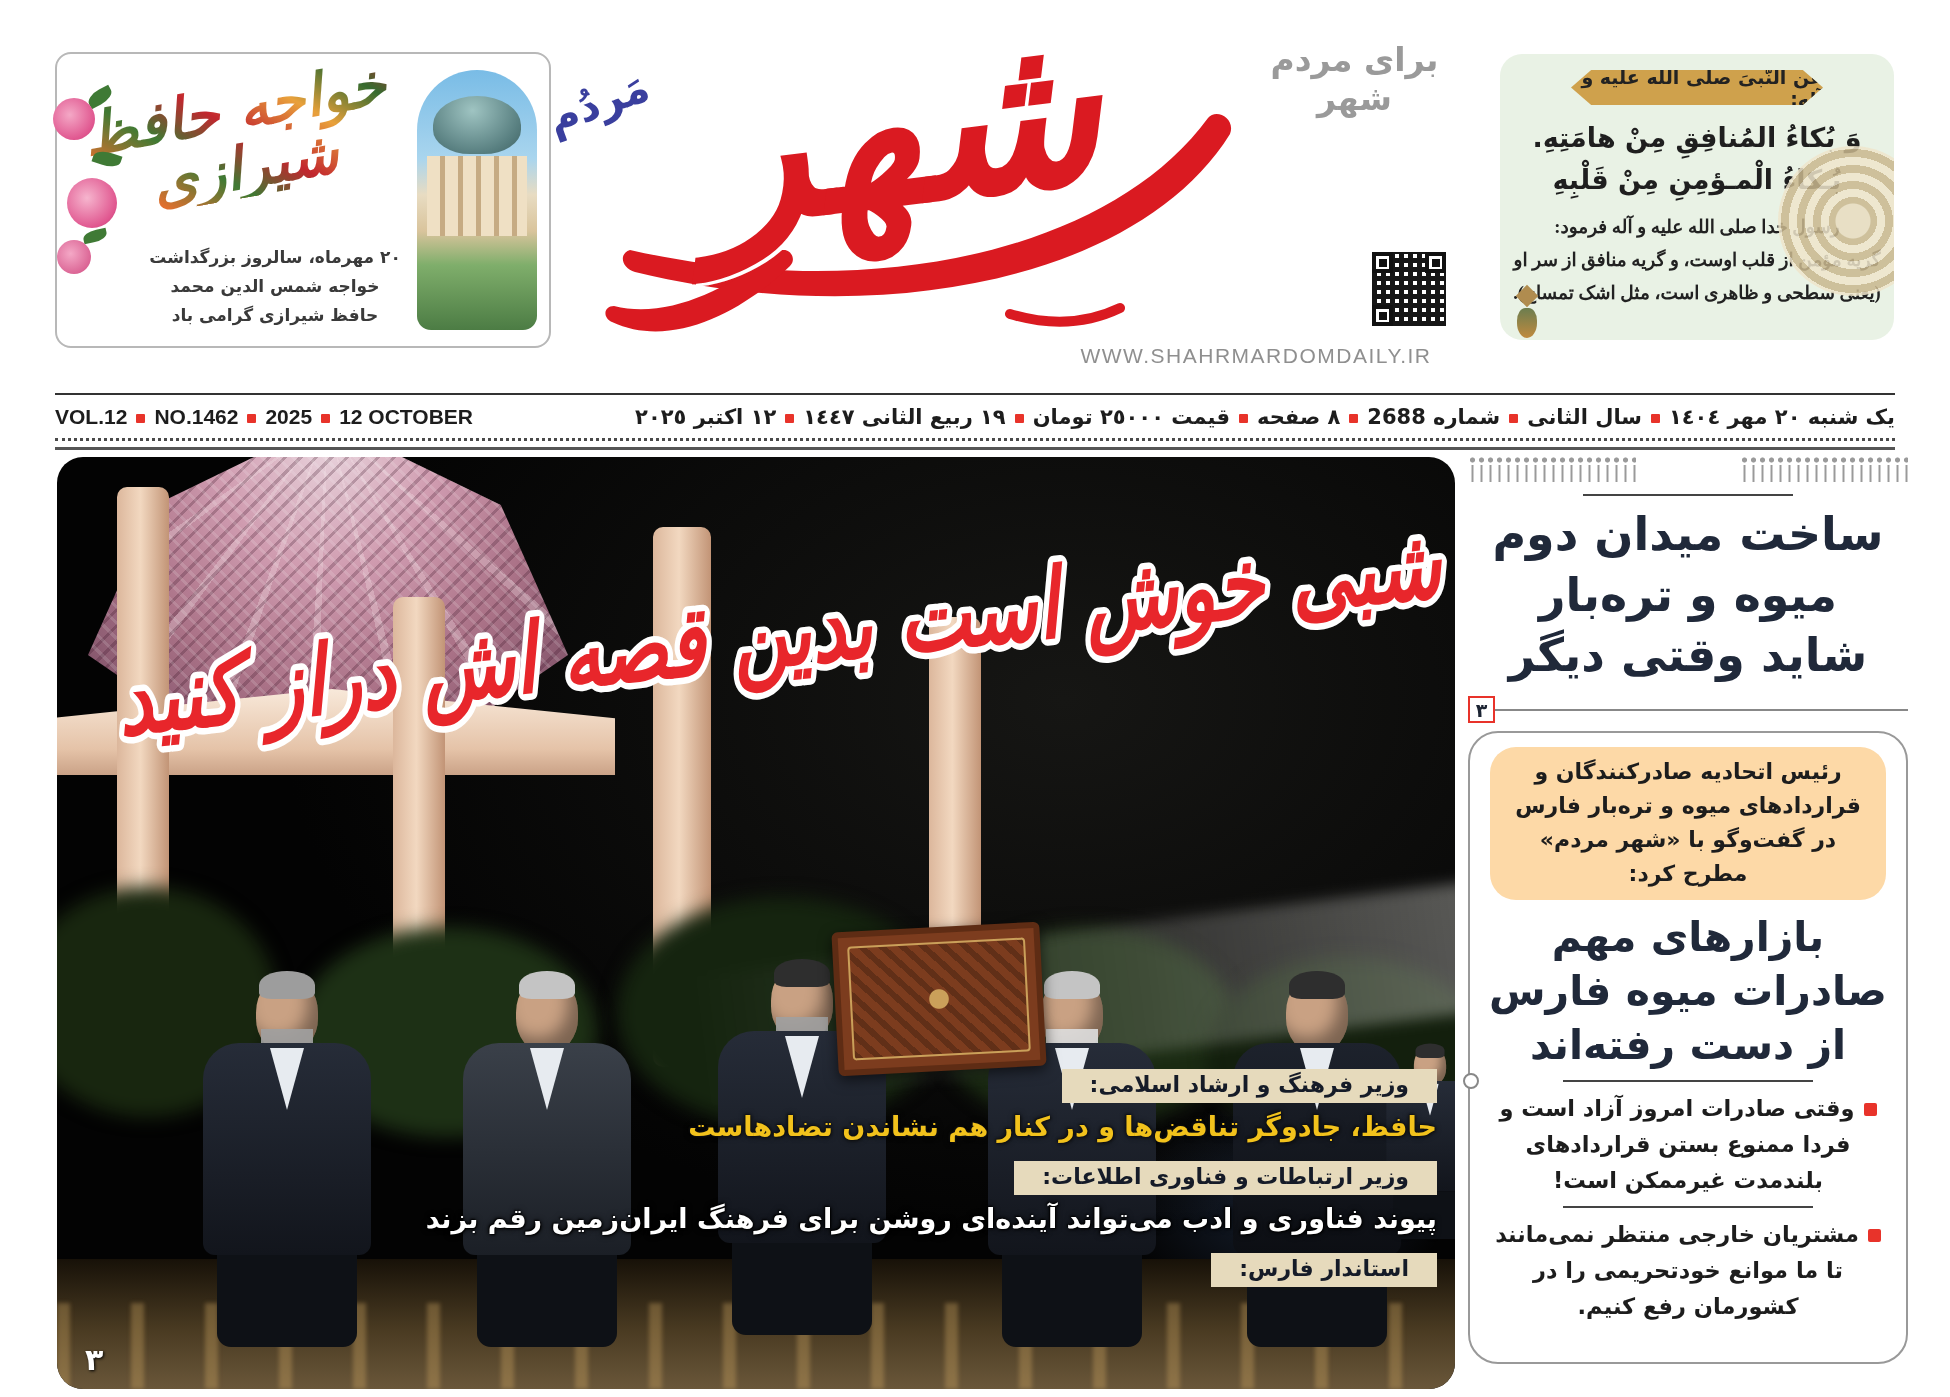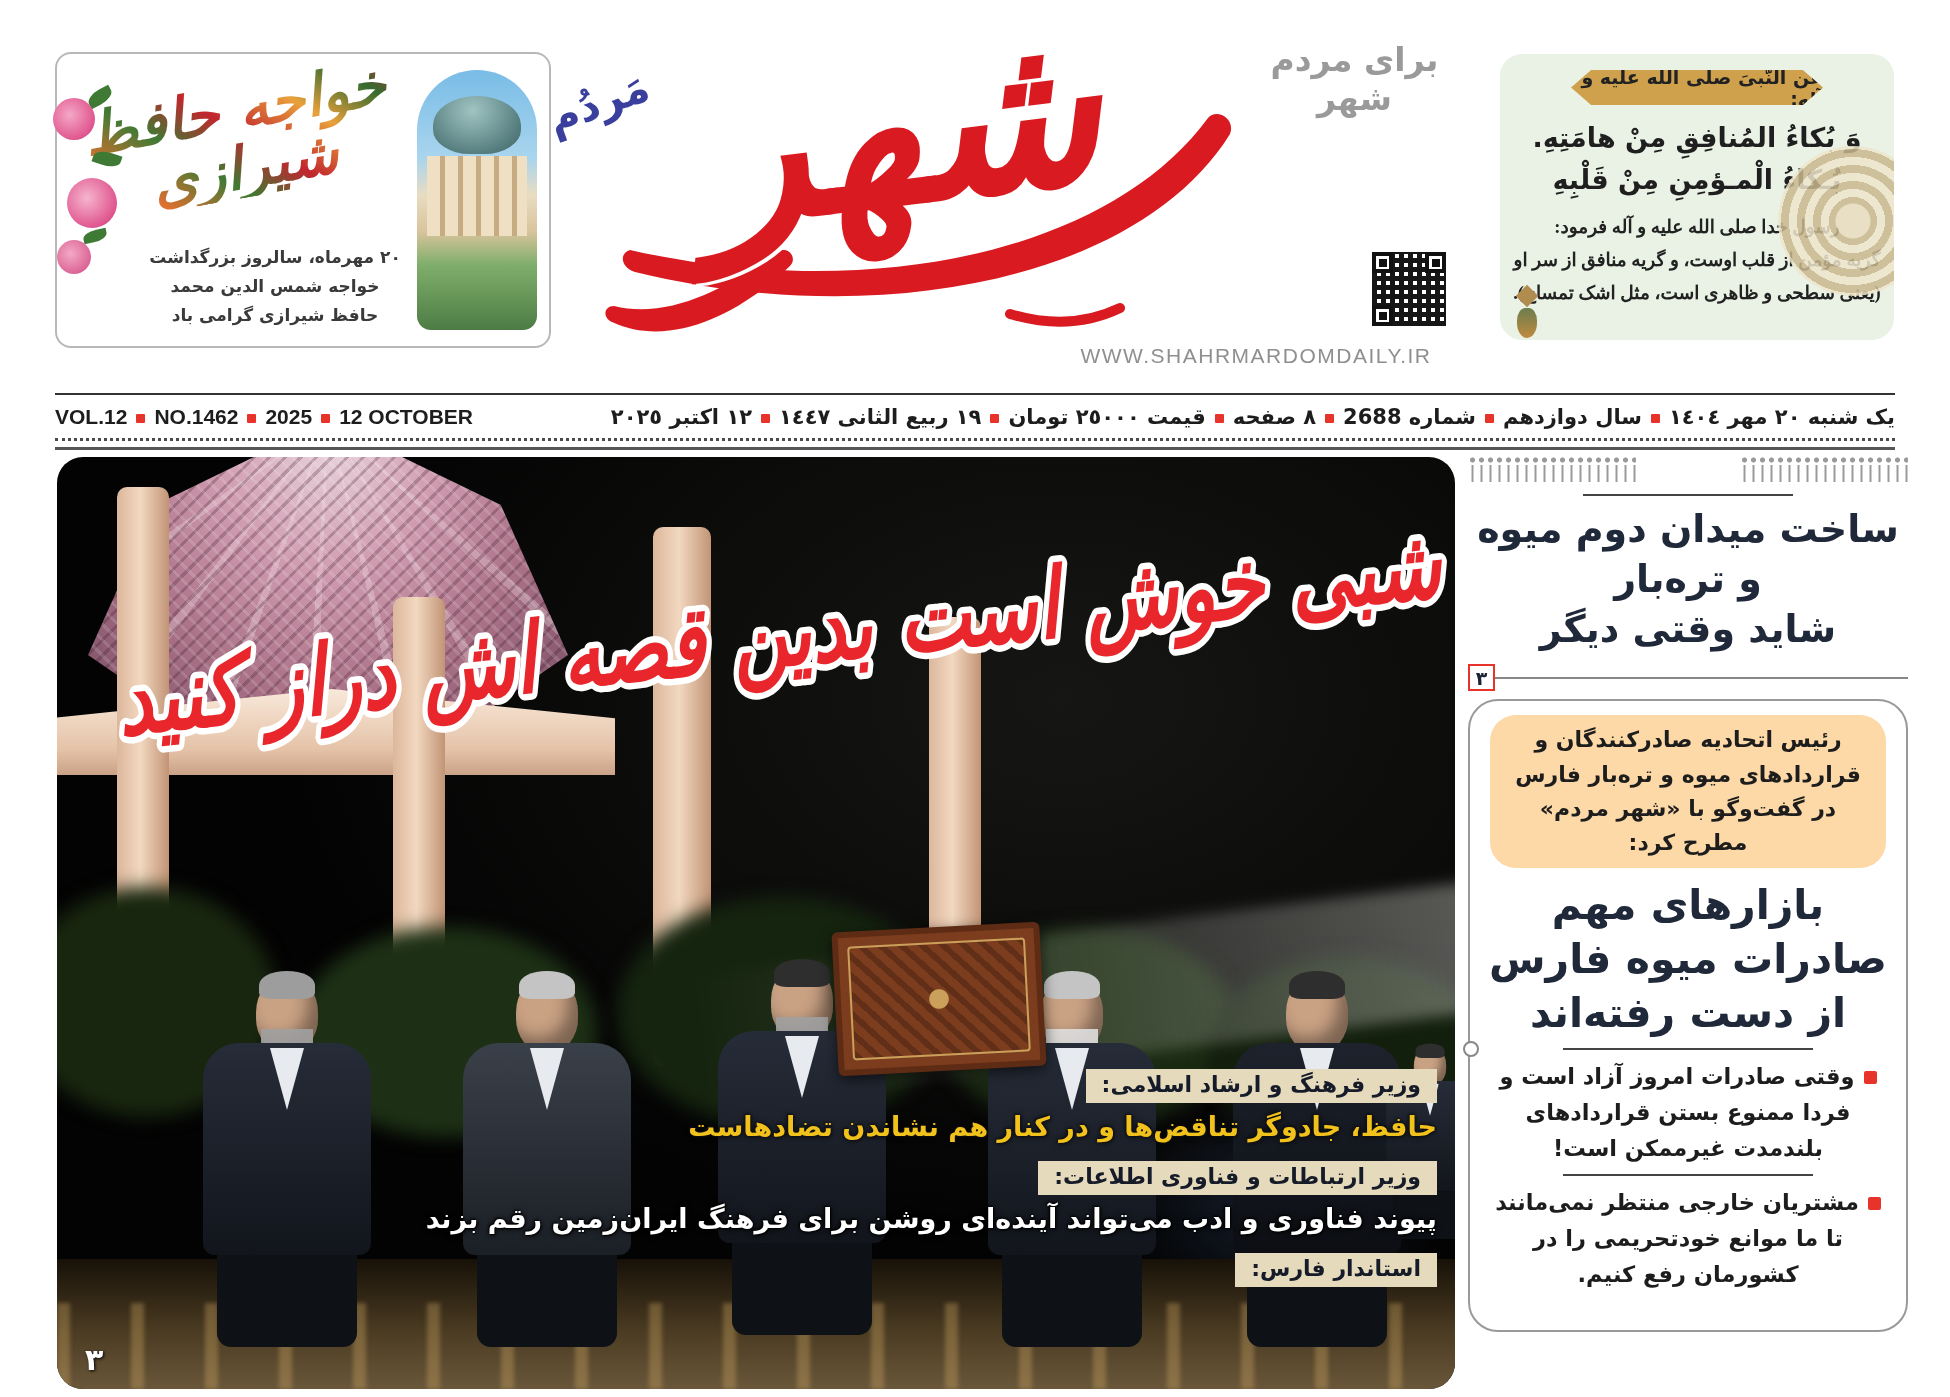--- a/index.html
+++ b/index.html
@@ -134,40 +134,40 @@
   .legs{width:140px;height:92px;margin:0 auto;border-radius:0 0 14px 14px;background:#0e1116;}
   .award{position:absolute;left:778px;bottom:318px;width:196px;height:132px;transform:rotate(-3deg);
     background:#7c3c1e;border:6px solid #5e2c14;border-radius:6px;box-shadow:0 4px 14px rgba(0,0,0,.6);}
   .award::after{content:"";position:absolute;inset:9px;border:2px solid #caa05a;border-radius:4px;
     background:radial-gradient(circle at 50% 50%,#caa05a 0 9%,transparent 10%),
       repeating-linear-gradient(45deg,rgba(0,0,0,.22) 0 6px,transparent 6px 14px);}
   .phone-man{position:absolute;left:1288px;bottom:150px;transform:scale(.52);transform-origin:bottom;}
 
   .lead-headline-svg{position:absolute;left:0;top:-4px;width:100%;height:330px;}
   .cap-wrap{position:absolute;right:18px;top:612px;width:860px;text-align:right;}
-  .cap-tag{display:inline-block;background:#e6dabc;color:#151b28;padding:3px 16px 6px;
+  .cap-tag{display:inline-block;background:#e6dabc;color:#151b28;padding:3px 28px 6px;
     font-size:22px;font-weight:bold;margin-bottom:7px;}
   .cap-text{font-size:27px;font-weight:bold;line-height:1.25;margin-bottom:17px;white-space:nowrap;}
   .cap-yellow{color:#f2c21c;text-shadow:1px 1px 2px #111,-1px -1px 2px #111,0 0 6px rgba(0,0,0,.8);}
   .cap-white{color:#fff;text-shadow:1px 1px 2px #000,-1px -1px 2px #000,0 0 6px #000;}
   .cap-blue{color:#2c3b96;text-shadow:-1.5px -1.5px 0 #fff,1.5px -1.5px 0 #fff,-1.5px 1.5px 0 #fff,1.5px 1.5px 0 #fff,3px 3px 4px rgba(0,0,0,.55);}
   .photo-pagenum{position:absolute;left:28px;bottom:12px;color:#fff;font-size:30px;font-weight:bold;
     text-shadow:1px 1px 3px #000;}
 
   
   .right-col{position:absolute;left:1468px;top:456px;width:440px;}
   .comb-row{display:flex;justify-content:space-between;height:30px;margin-bottom:4px;}
   .comb{width:168px;height:28px;background:
       radial-gradient(circle 3px at 4.5px 4px,#9a9a9a 2.2px,transparent 2.9px),
       linear-gradient(90deg,#9a9a9a 0 2px,transparent 2px);
     background-size:9px 9px,9px 17px;background-repeat:repeat-x;background-position:0 0,3.5px 9px;}
   .kicker{text-align:center;font-size:22.5px;font-weight:bold;color:#1d1d1d;line-height:1.55;margin:6px 0 4px;}
   .mini-rule{width:210px;margin:8px auto;border-top:2px solid #444;}
   .headline{text-align:center;font-weight:bold;color:#20293a;line-height:1.32;letter-spacing:-1px;}
-  .h1a{font-size:38px;margin:2px 0 10px;}
+  .h1a{font-size:46px;margin:2px 0 10px;}
   .badge-row{display:flex;align-items:center;direction:ltr;margin:2px 0 8px;}
   .badge{min-width:27px;height:27px;border:2.5px solid #e8332a;color:#1c2433;font-weight:bold;font-size:19px;
     display:flex;align-items:center;justify-content:center;background:#fff;box-sizing:border-box;}
   .badge-line{flex:1;border-top:2px solid #888;}
   .boxed{position:relative;border:2px solid #999;border-radius:30px;padding:14px 16px 30px;margin:8px 0 14px;}
   .node{position:absolute;left:-7px;top:54%;width:12px;height:12px;border:2px solid #888;border-radius:50%;background:#fff;}
   .pill{background:#fdd9a7;border-radius:26px;padding:8px 14px;text-align:center;
     font-size:22px;font-weight:bold;color:#1d1d1d;line-height:1.55;margin:0 4px 10px;}
   .h2a{font-size:41px;margin:4px 0 6px;}
   .bullet{text-align:center;font-size:22.5px;font-weight:bold;color:#1d1d1d;line-height:1.6;margin:8px 0;}
@@ -230,21 +230,21 @@
     <div class="mandala"></div>
     <div class="tassel"></div>
   </div>
 
   <div class="rule1"></div>
   <div class="dateline">
     <div class="dl-en">
       <span>VOL.12</span><span class="sq"></span><span>NO.1462</span><span class="sq"></span><span>2025</span><span class="sq"></span><span>12 OCTOBER</span>
     </div>
     <div class="dl-fa" dir="rtl">
-      <span>یک شنبه ٢٠ مهر ١٤٠٤</span><span class="sq"></span><span>سال دوازدهم</span><span class="sq"></span><span>شماره 2688</span><span class="sq"></span><span>٨ صفحه</span><span class="sq"></span><span>قیمت ٢٥٠٠٠ تومان</span><span class="sq"></span><span>١٩ ربیع الثانی ١٤٤٧</span><span class="sq"></span><span>١٢ اکتبر ٢٠٢٥</span>
+      <span>یک شنبه ٢٠ مهر ١٤٠٤</span><span class="sq"></span><span>سال الثانی</span><span class="sq"></span><span>شماره 2688</span><span class="sq"></span><span>٨ صفحه</span><span class="sq"></span><span>قیمت ٢٥٠٠٠ تومان</span><span class="sq"></span><span>١٩ ربیع الثانی ١٤٤٧</span><span class="sq"></span><span>١٢ اکتبر ٢٠٢٥</span>
     </div>
   </div>
   <div class="rule-dotted"></div>
   <div class="rule2"></div>
 
   <div class="photo">
     <div class="dome">
       <div class="dome-top"></div>
         <div class="dome-eave"></div>
     </div>

